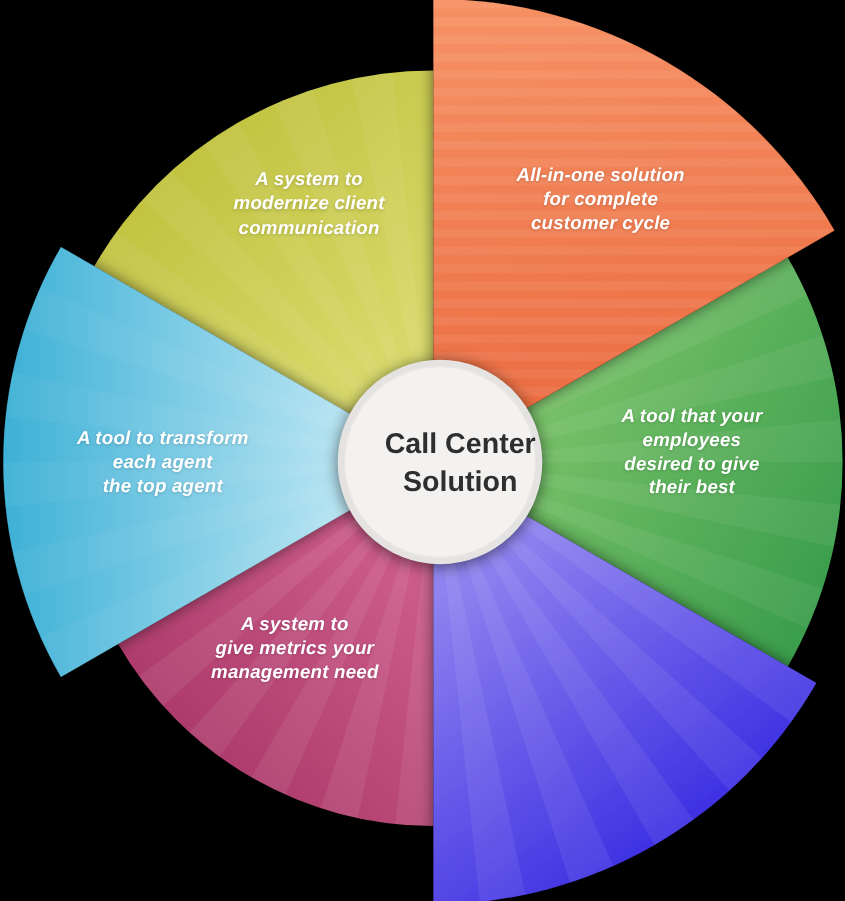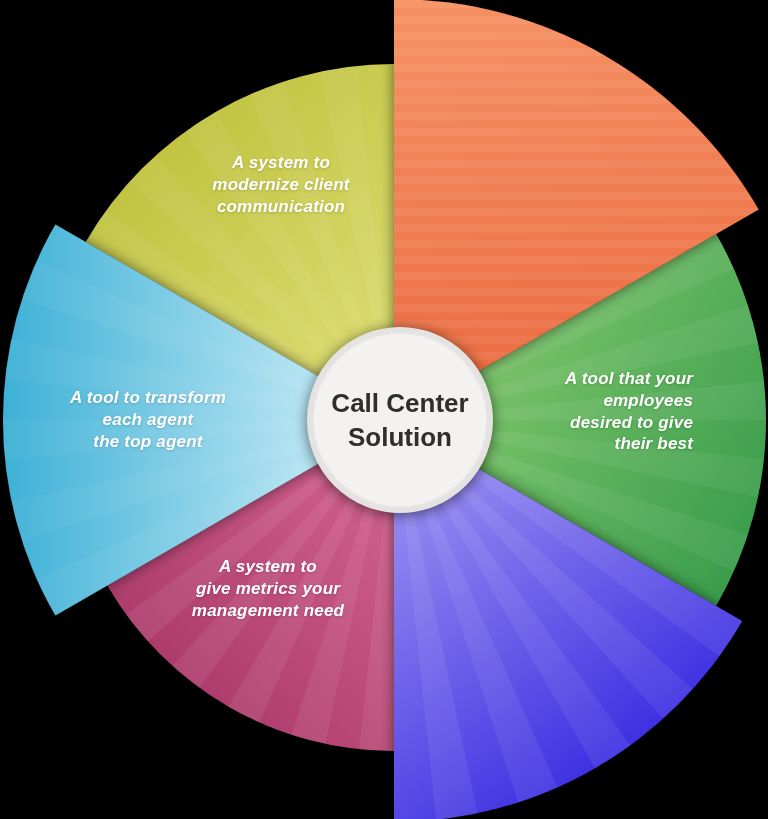--- a/index.html
+++ b/index.html
@@ -34,21 +34,21 @@
     position: absolute;
     left: 307px; top: 327px;
     width: 186px; height: 186px;
     box-sizing: border-box;
     border-radius: 50%;
     background: #f3f2f0;
     border: 6px solid #e4e3e1;
     box-shadow: 0 2px 14px rgba(0,0,0,0.55), inset 0 0 0 1px rgba(0,0,0,0.04);
     display: flex;
     align-items: center;
-    justify-content: center;
+    justify-content: flex-end;
   }
   .hub-title {
     font-weight: 700;
     font-size: 26px;
     line-height: 1.32;
     color: #2e2e2e;
     text-align: center;
     white-space: pre-line;
   }
 </style>
@@ -132,21 +132,24 @@
           <path d="M 394 420 L 55.38 615.50 A 391 391 0 0 1 55.38 224.50 Z" fill="url(#grad4)"></path>
           <path d="M 394 420 L 55.38 615.50 A 391 391 0 0 1 36.80 579.03 Z" fill="#ffffff" opacity="0.04"></path>
           <path d="M 394 420 L 22.14 540.83 A 391 391 0 0 1 11.54 501.29 Z" fill="#ffffff" opacity="0.04"></path>
           <path d="M 394 420 L 5.14 460.87 A 391 391 0 0 1 3.00 420.00 Z" fill="#ffffff" opacity="0.04"></path>
           <path d="M 394 420 L 5.14 379.13 A 391 391 0 0 1 11.54 338.71 Z" fill="#ffffff" opacity="0.04"></path>
           <path d="M 394 420 L 22.14 299.17 A 391 391 0 0 1 36.80 260.97 Z" fill="#ffffff" opacity="0.04"></path>
         </g>
       </g>
     </svg>
 
-  <div class="seg-label" style="left: 629px; top: 411px; text-align: right;">A tool that your
+  <div class="seg-label" style="left: 546px; top: 181px;">All-in-one solution
+for complete
+customer cycle</div>
+  <div class="seg-label" style="left: 629px; top: 411px;">A tool that your
 employees
 desired to give
 their best</div>
   <div class="seg-label" style="left: 268px; top: 589px;">A system to
 give metrics your
 management need</div>
   <div class="seg-label" style="left: 148px; top: 420px;">A tool to transform
 each agent
 the top agent</div>
   <div class="seg-label" style="left: 281px; top: 185px;">A system to

